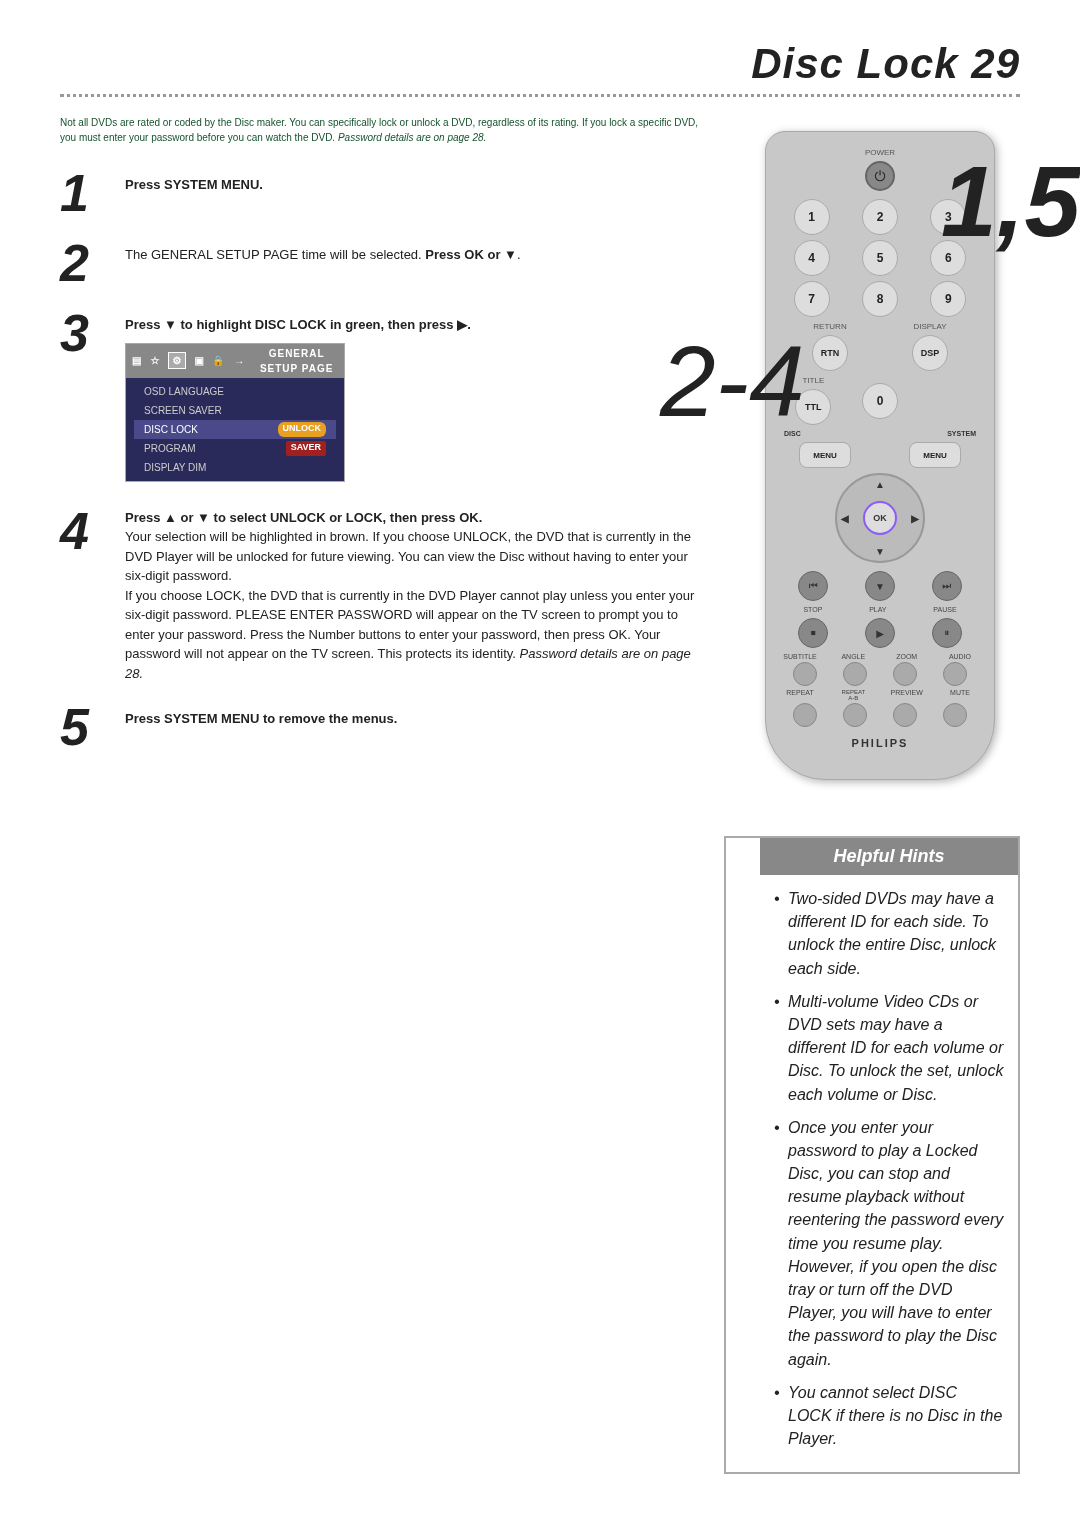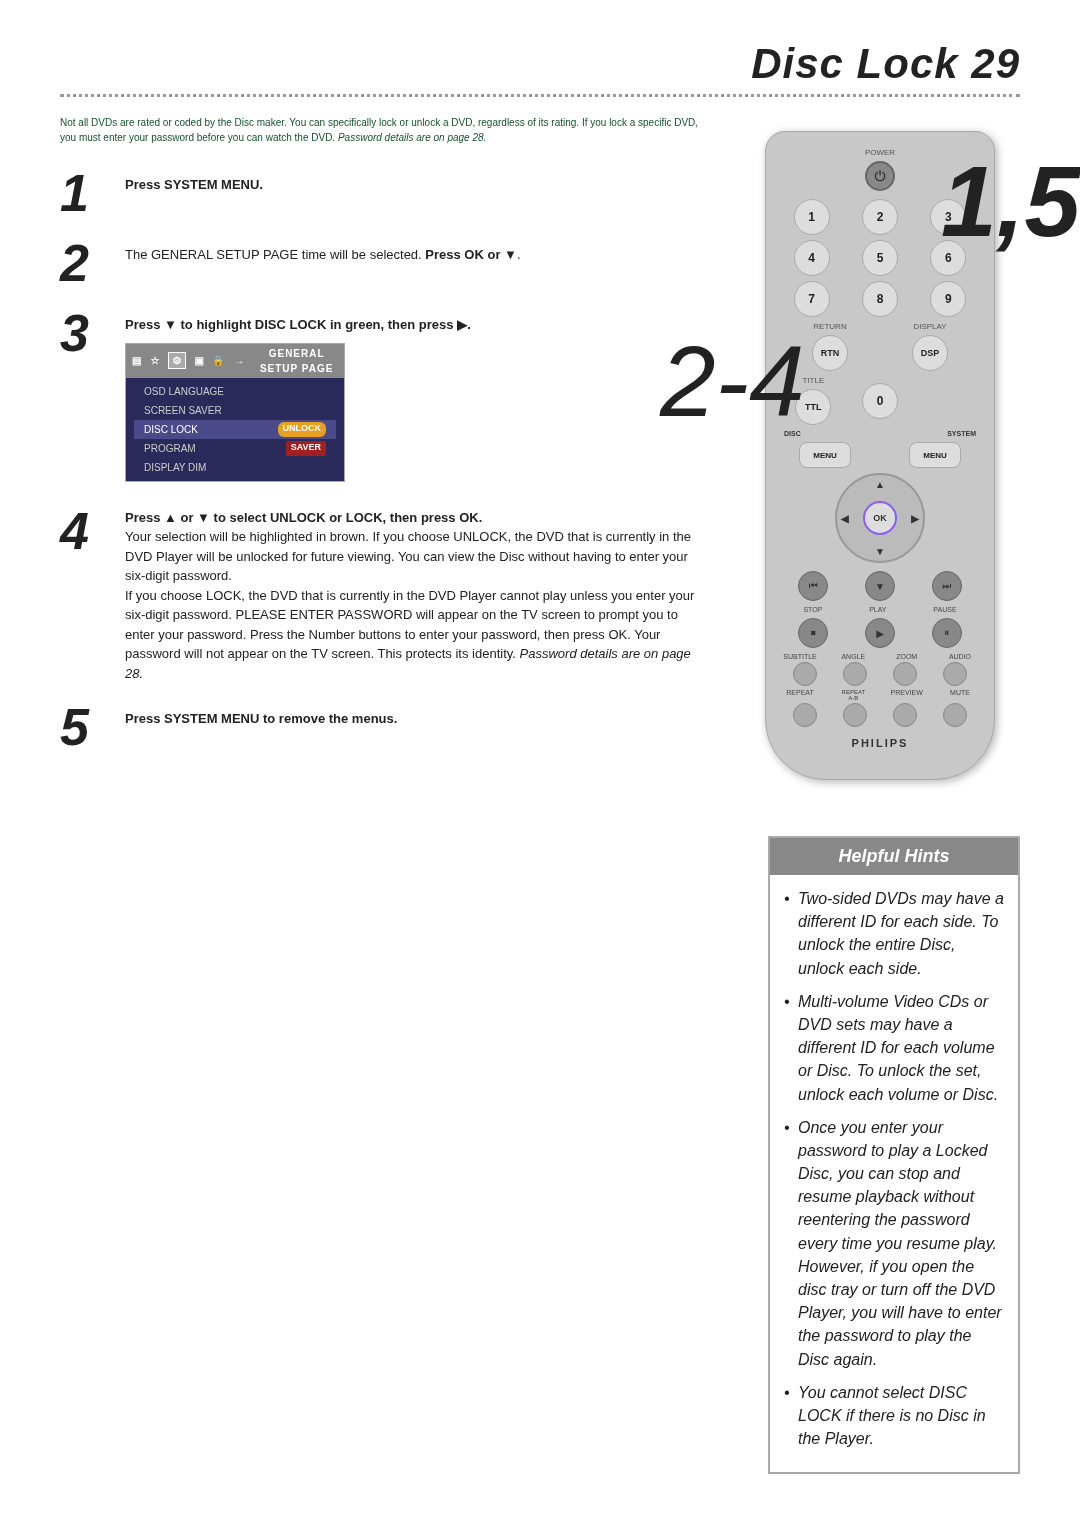--- a/index.html
+++ b/index.html
@@ -363,22 +363,23 @@
     }
 
     
     .bottom-section {
       margin-top: 40px;
       display: flex;
       justify-content: flex-end;
     }
 
     .helpful-hints {
-      width: 252px;
+      width: 296px;
       border: 2px solid #aaa;
+      padding-left: 34px;
     }
 
     .hints-header {
       background: #888;
       color: #fff;
       text-align: center;
       padding: 8px;
       font-size: 18px;
       font-style: italic;
       font-weight: bold;

